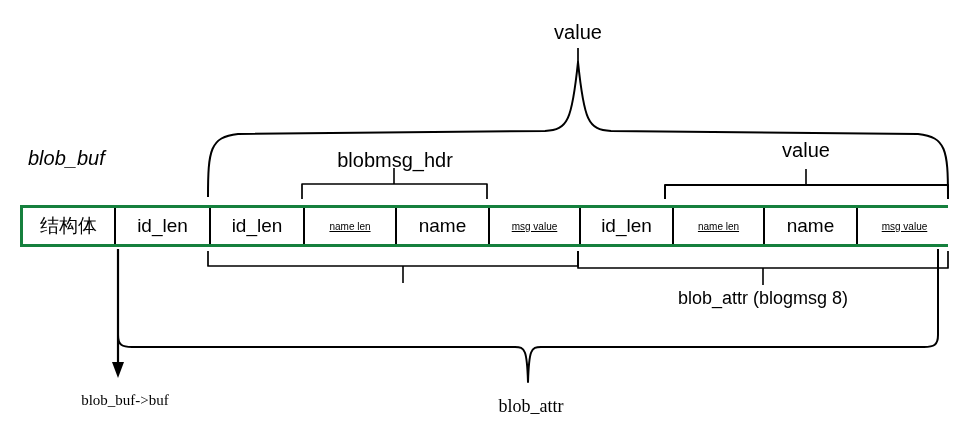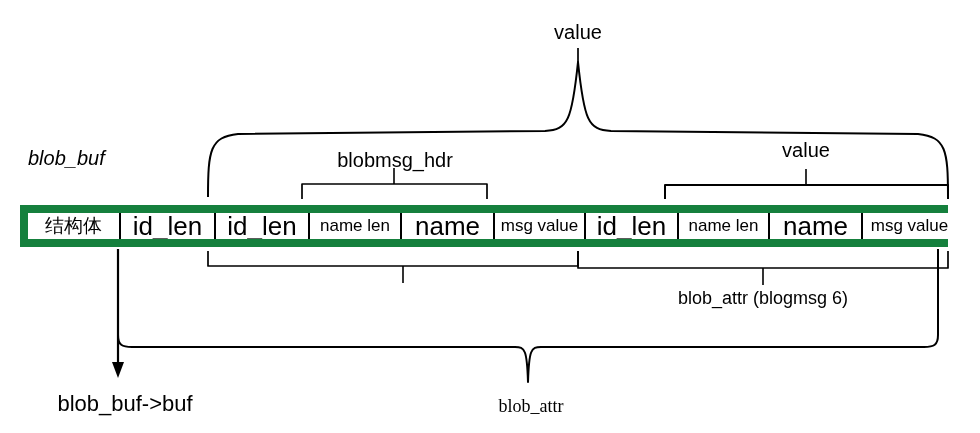--- a/index.html
+++ b/index.html
@@ -53,48 +53,48 @@
     stroke-linejoin: miter;
   }
   
   #struct-table {
     position: absolute;
     left: 20px;
     top: 205px;
     width: 928px;
     height: 42px;
     box-sizing: border-box;
-    border: 8px solid #15803d;
+    border: 3px solid #15803d;
     display: flex;
     background: #3b82f6;
   }
   .cell {
     box-sizing: border-box;
     border-right: 2px solid #000000;
     display: flex;
     align-items: center;
     justify-content: center;
     background: #ffffff;
     overflow: hidden;
     white-space: nowrap;
   }
   .cell:last-child { border-right: none; }
-  .cell.big   { font-size: 26px; }
-  .cell.small { font-size: 17px; }
+  .cell.big   { font-size: 19px; }
+  .cell.small { font-size: 10px; text-decoration: underline; }
   .cell.cjk   { font-size: 19px; font-family: "DejaVu Sans", sans-serif; }
 
   
   .lbl {
     position: absolute;
     white-space: nowrap;
     line-height: 1;
   }
   .lbl.s20 { font-size: 20px; }
   .lbl.s18 { font-size: 18px; }
-  .lbl.s17 { font-size: 22px; }
+  .lbl.s17 { font-size: 15px; font-family: Liberation Serif, serif; }
   .center-x { transform: translateX(-50%); }
 </style>
 </head>
 <body>
 
 <div id="canvas">
 
   <svg class="layer" viewBox="0 0 980 433" xmlns="http://www.w3.org/2000/svg">
 
     <path class="brace-path" d="M 208,197
@@ -135,21 +135,21 @@
 
   <div class="lbl s20 center-x" style="left:578px; top:22px;">value</div>
 
   <div class="lbl s20 center-x" style="left:395px; top:150px;">blobmsg_hdr</div>
 
   <div class="lbl s20 center-x" style="left:806px; top:140px;">value</div>
 
   <div class="lbl s20" style="left:28px; top:148px;font-style:italic;">blob_buf</div>
 
 
-  <div class="lbl s18 center-x" style="left:763px; top:289px;">blob_attr (blogmsg 6)</div>
+  <div class="lbl s18 center-x" style="left:763px; top:289px;">blob_attr (blogmsg 8)</div>
 
   <div class="lbl s17 center-x" style="left:125px; top:393px;">blob_buf-&gt;buf</div>
 
   <div class="lbl s18 center-x" style="left:531px; top:397px;font-family:Liberation Serif, serif;">blob_attr</div>
 
   <div id="struct-table">
       <div class="cell cjk" style="width: 93px; flex: 0 0 93px;">结构体</div>
       <div class="cell big" style="width: 95px; flex: 0 0 95px;">id_len</div>
       <div class="cell big" style="width: 94px; flex: 0 0 94px;">id_len</div>
       <div class="cell small" style="width: 92px; flex: 0 0 92px;">name len</div>

